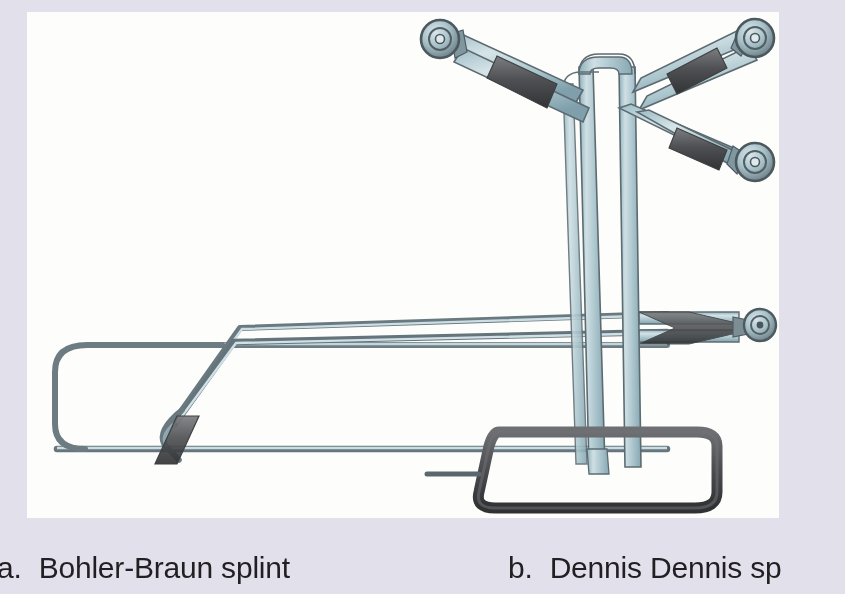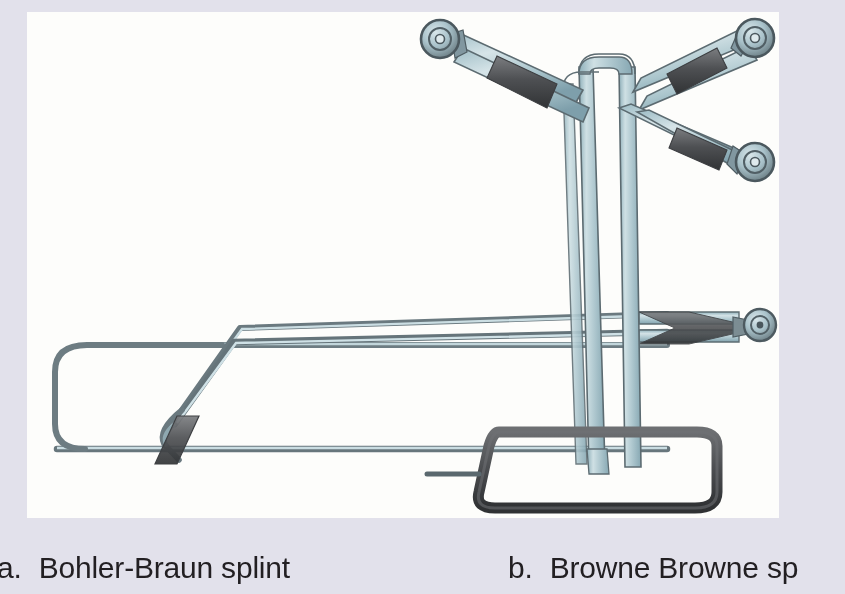--- a/index.html
+++ b/index.html
@@ -195,17 +195,17 @@
         <path d="M 560 437 L 580 437 L 582 462 L 562 462 Z" fill="url(#tubeV)" stroke="#5c6b71" stroke-width="1.3"></path>
       </g>
     </svg>
   </div>
 
   <div id="caption-row">
     <div class="caption" id="caption-a">
       <span class="marker">a.</span><span>Bohler-Braun splint</span>
     </div>
     <div class="caption" id="caption-b">
-      <span class="marker">b.</span><span>Browne Browne sp</span>
+      <span class="marker">b.</span><span>Dennis Dennis sp</span>
     </div>
   </div>
 
 </div>
 
 </body></html>

